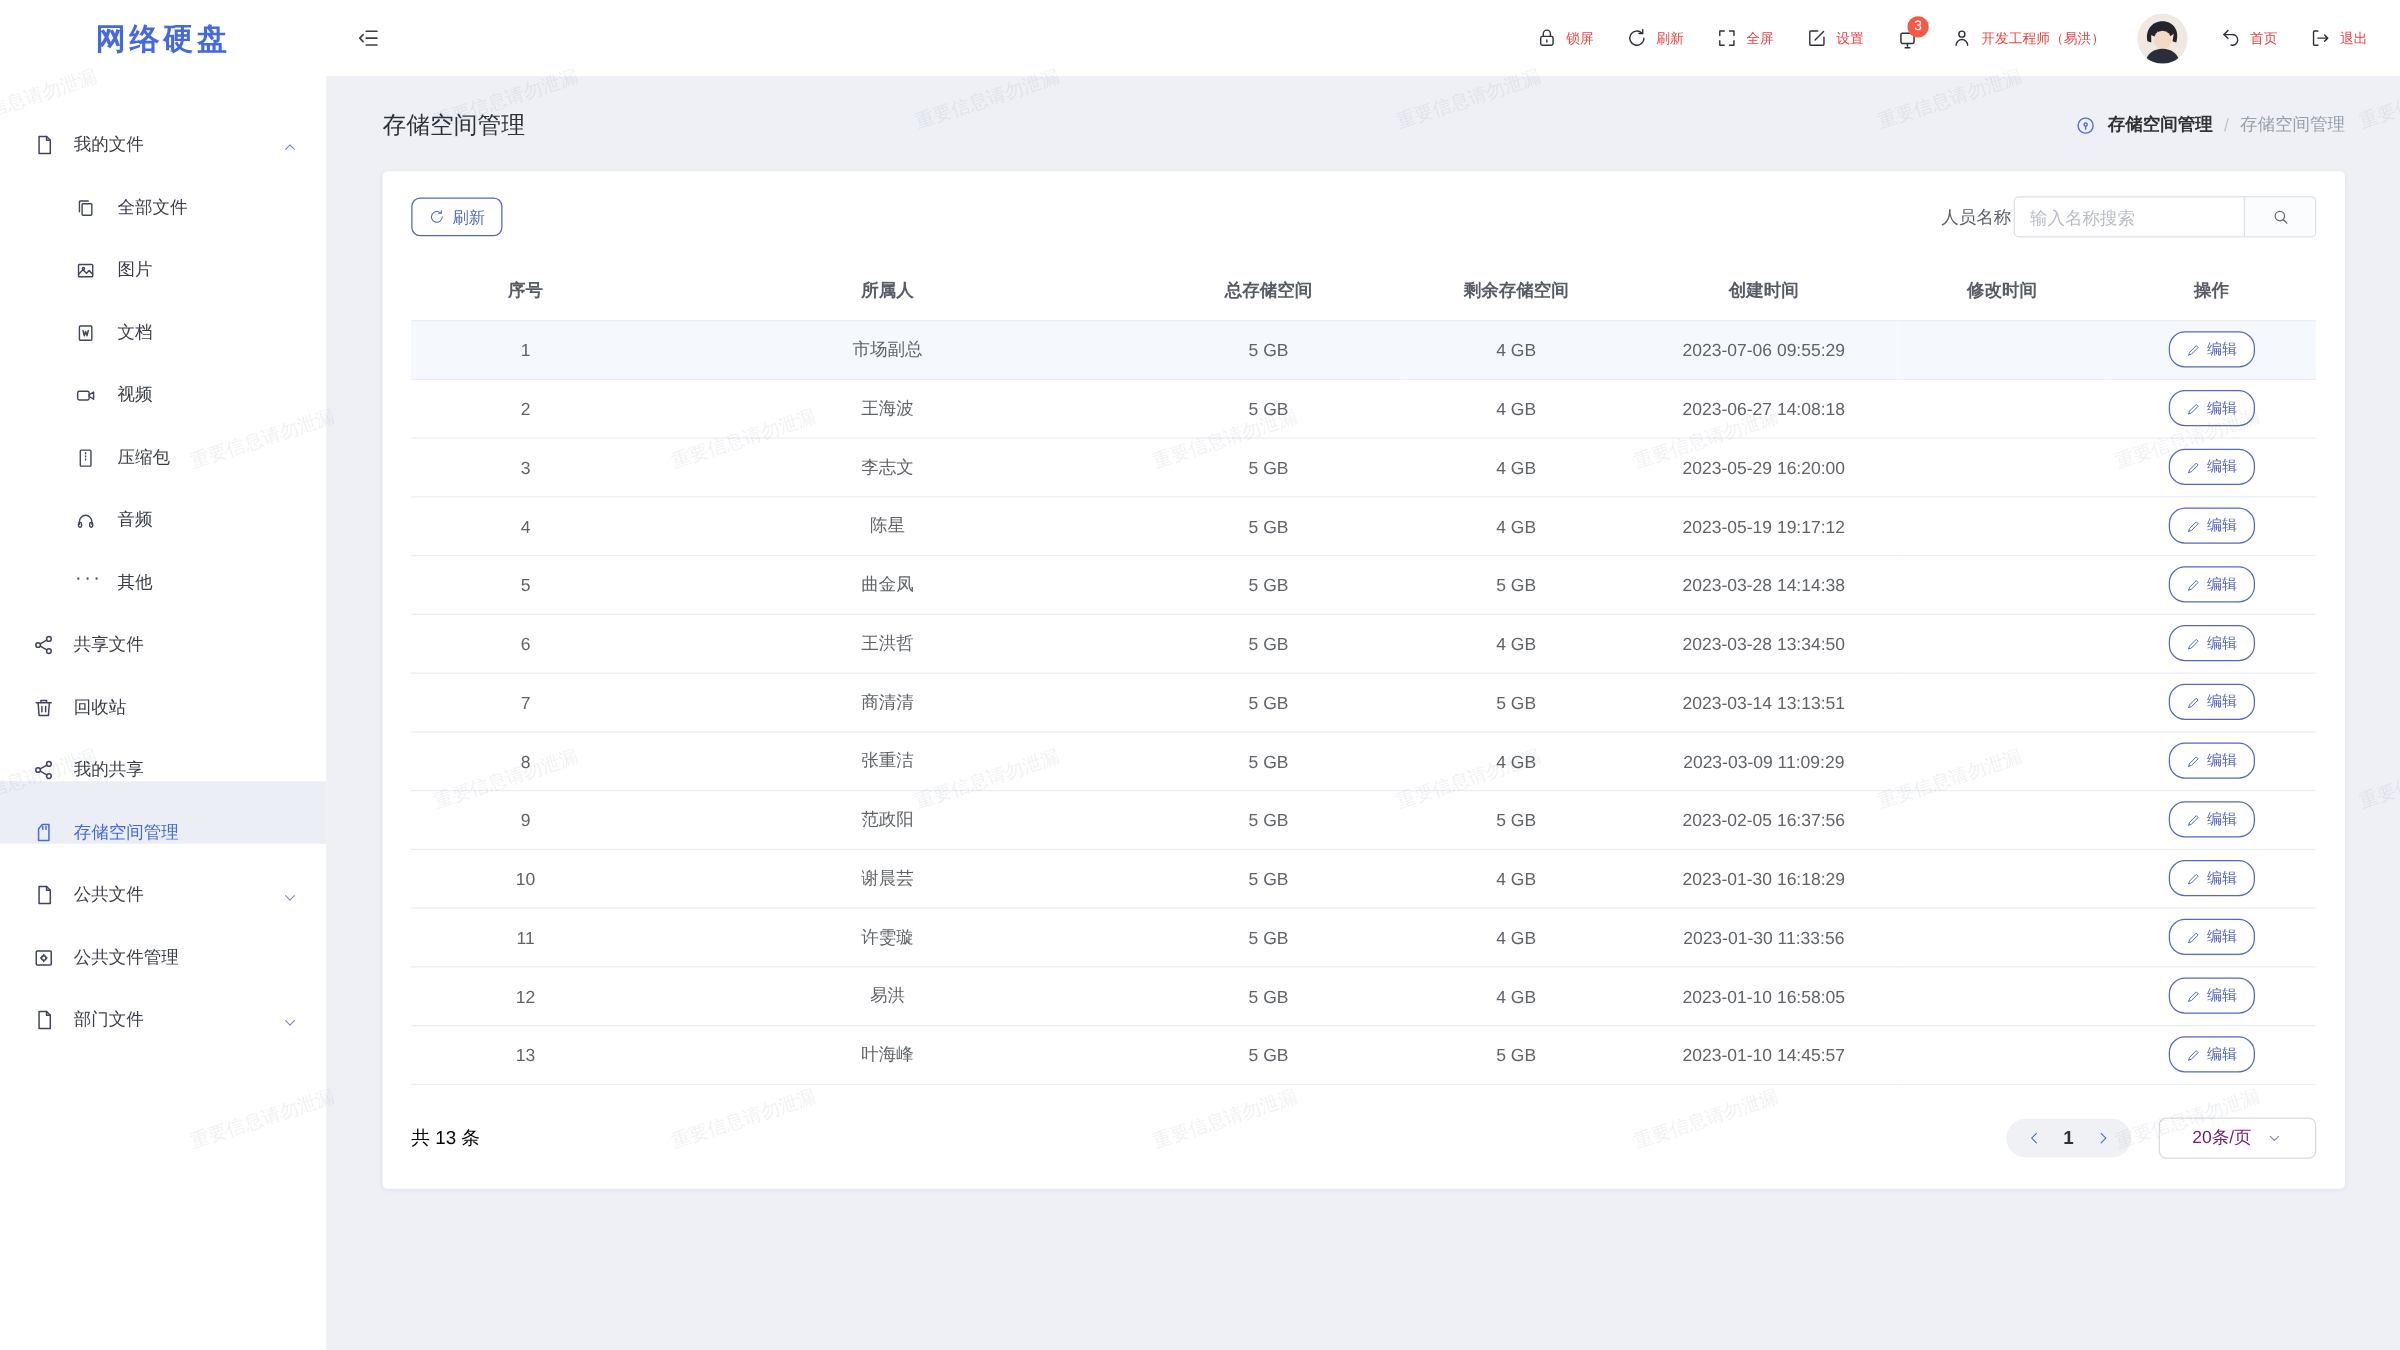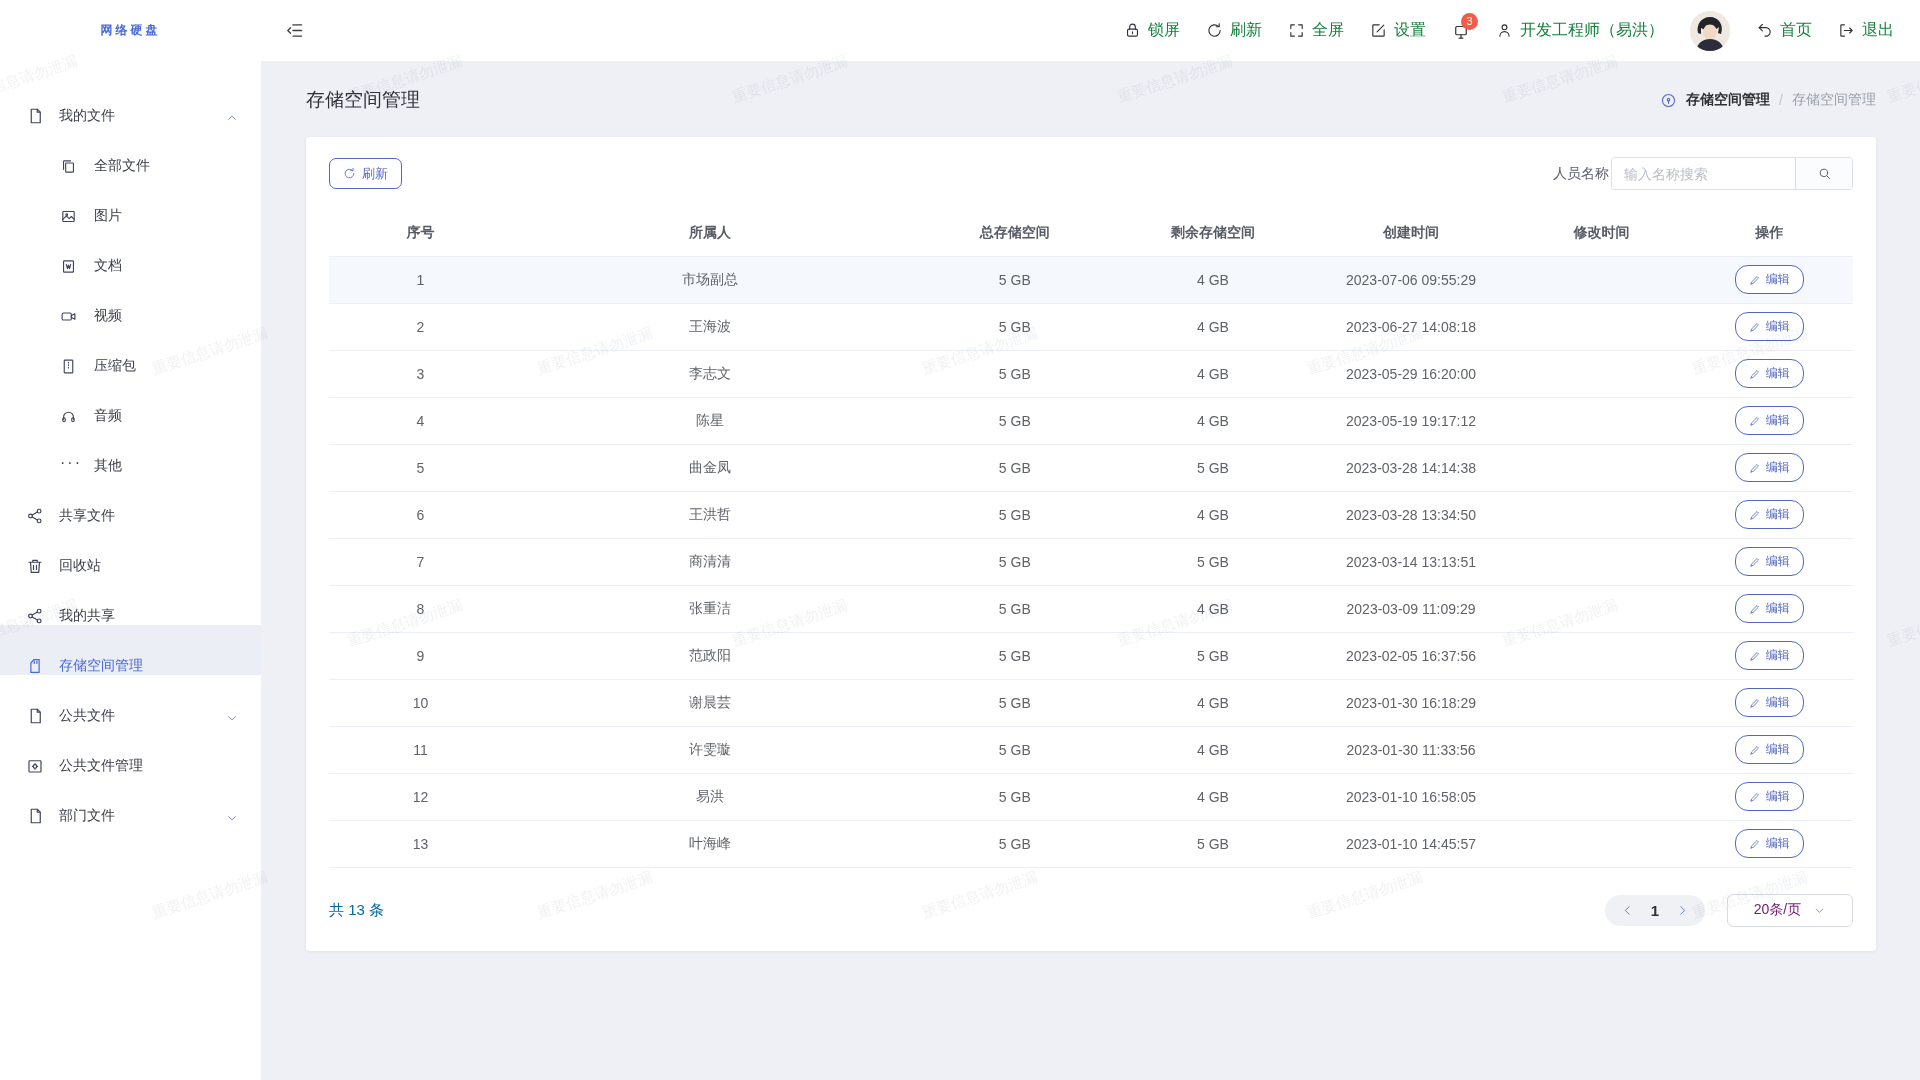--- a/index.html
+++ b/index.html
@@ -17,40 +17,40 @@
     font-family:"Liberation Sans","DejaVu Sans",sans-serif;
     font-size:14px;color:var(--text-gray);
     display:flex;background:#eef0f6;position:relative;
   }
   svg{display:block;}
   .ic{stroke:currentColor;fill:none;stroke-width:1.6;stroke-linecap:round;stroke-linejoin:round;}
 
   
   .sidebar{width:261px;min-width:261px;height:1080px;background:#fff;z-index:2;}
   .logo{height:61px;display:flex;align-items:center;justify-content:center;
-    color:var(--primary);font-size:12px;font-weight:700;letter-spacing:3px;}
+    color:var(--primary);font-size:24px;font-weight:700;letter-spacing:3px;}
   .menu{padding-top:14px;}
   .s-item{height:50px;display:flex;align-items:flex-end;padding:0 22px 0 26px;
     color:#3a3d49;cursor:pointer;}
   .s-item .s-icon{width:18px;height:18px;margin-right:15px;color:#41455c;flex:none;}
   .s-item .s-label{flex:1;font-size:14px;}
   .s-item .s-chevron{width:14px;height:14px;color:#7b8ad0;}
   .s-sub{padding-left:60px;}
   .s-sub .s-icon{width:17px;height:17px;margin-right:17px;}
   .s-item.active{background:#eceef6;color:var(--primary);}
   .s-item.active .s-icon{color:var(--primary);}
   .dots{font-size:16px;letter-spacing:2px;color:#41455c;line-height:10px;}
 
   
   .main{flex:1;display:flex;flex-direction:column;height:1080px;}
   .topbar{height:61px;background:#fff;display:flex;align-items:center;
     padding:0 26px 0 24px;}
   .collapse{color:#3c3f47;cursor:pointer;}
   .tb-right{margin-left:auto;display:flex;align-items:center;gap:26px;}
-  .tb-item{display:flex;align-items:center;gap:7px;color:#15803d;cursor:pointer;font-size:16px;}
+  .tb-item{display:flex;align-items:center;gap:7px;color:#ef4444;cursor:pointer;font-size:11px;}
   .tb-item .t-ic{width:17px;height:17px;color:#2e3138;}
   .bell-wrap{position:relative;cursor:pointer;color:#2e3138;}
   .badge{position:absolute;top:-9px;right:-8px;min-width:17px;height:17px;border-radius:9px;
     background:var(--badge);color:#fff;font-size:11px;display:flex;align-items:center;
     justify-content:center;padding:0 4px;}
   .avatar{width:40px;height:40px;border-radius:50%;background:#efe9e2;overflow:hidden;cursor:pointer;flex:none;}
 
   
   .content{flex:1;background:#eef0f6;overflow:hidden;}
   .page-head{display:flex;align-items:center;justify-content:space-between;
@@ -86,21 +86,21 @@
     border-bottom:1px solid #ebeef5;padding:0 4px;}
   td{height:47px;font-size:14px;color:#5f6368;text-align:center;
     border-bottom:1px solid #ebeef5;padding:0 4px;white-space:nowrap;overflow:hidden;}
   tbody tr:first-child{background:#f5f8fd;}
   .btn-edit{display:inline-flex;align-items:center;gap:5px;height:29px;padding:0 13px;
     background:#fff;border:1px solid var(--btn);border-radius:13px;color:var(--btn);
     font-size:12px;cursor:pointer;font-family:inherit;}
   .btn-edit .t-ic{width:12px;height:12px;}
 
   .t-footer{display:flex;align-items:center;justify-content:space-between;margin-top:26px;}
-  .total{color:#0369a1;font-size:15px;}
+  .total{color:#000000;font-size:15px;}
   .pager-zone{display:flex;align-items:center;gap:22px;}
   .pager{display:flex;align-items:center;height:31px;background:#eff1f4;border-radius:16px;
     padding:0 10px;}
   .pg-arrow{width:26px;height:31px;display:flex;align-items:center;justify-content:center;
     color:var(--primary);cursor:pointer;background:none;border:none;}
   .pg-num{color:#303133;font-weight:600;padding:0 10px;font-size:15px;}
   .size-select{width:126px;height:33px;background:#fff;border:1px solid #d8dbe2;border-radius:6px;
     display:flex;align-items:center;justify-content:center;gap:12px;color:#701a75;
     font-size:14px;cursor:pointer;}
   .size-select .t-ic{width:13px;height:13px;color:#8089bb;}

